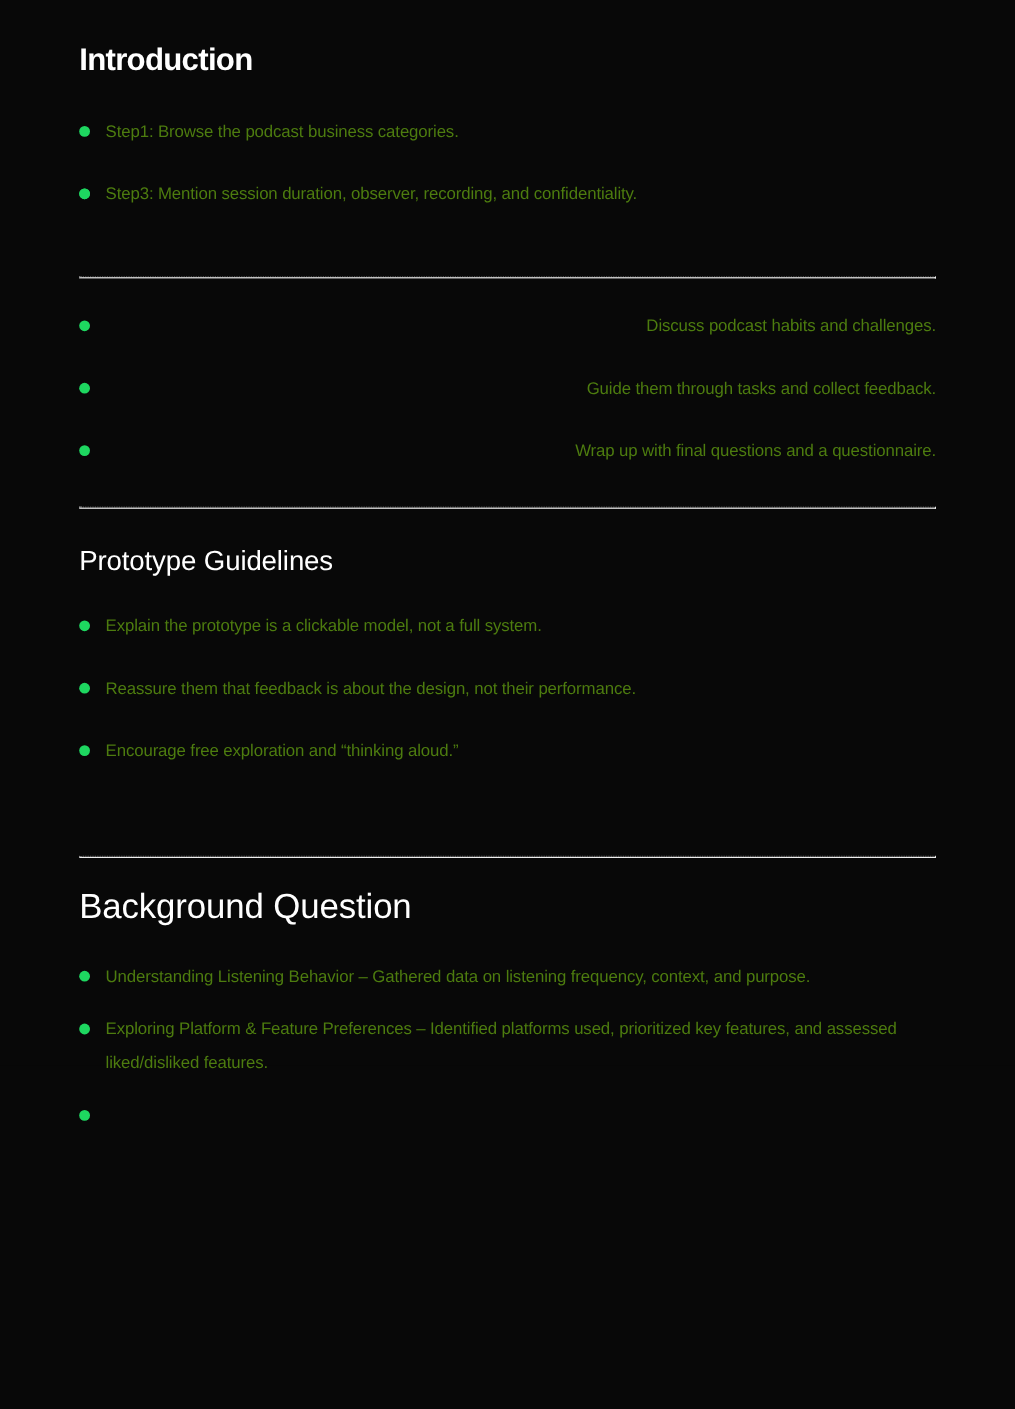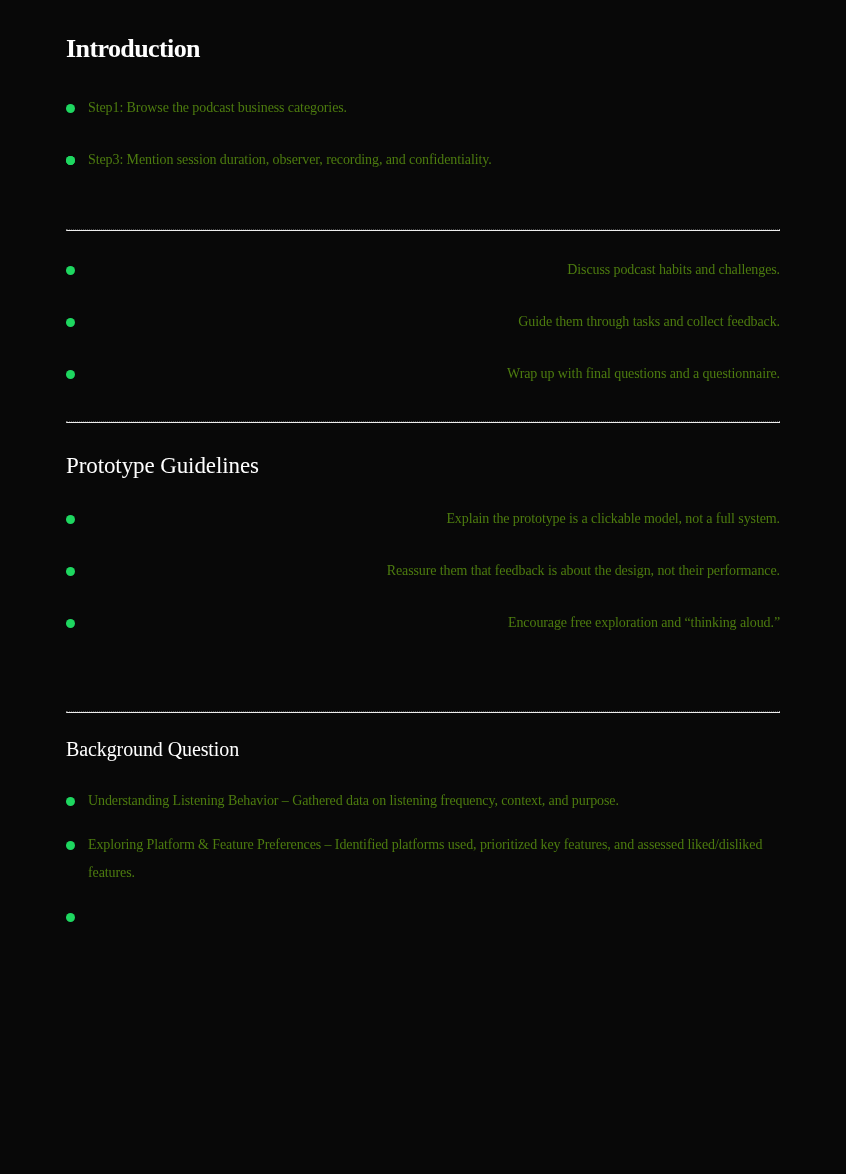--- a/index.html
+++ b/index.html
@@ -15,21 +15,20 @@
     -webkit-font-smoothing: antialiased;
     overflow: hidden;
   }
 
   .page {
     position: relative;
     width: 846px;
     height: 888px;
     background: #080808;
     padding: 0 66px;
-    font-family: Liberation Serif, serif;
   }
 
   
   .section { position: relative; }
 
   .divider {
     height: 0;
     border-top: 1.5px dotted #4a4a4a;
     width: 714px;
     margin: 0;
@@ -53,21 +52,21 @@
     letter-spacing: -0.3px;
   }
 
   .heading.h-proto {
     font-size: 23px;
     font-weight: 400;
     letter-spacing: -0.1px;
   }
 
   .heading.h-bg {
-    font-size: 20px;
+    font-size: 29px;
     font-weight: 400;
     letter-spacing: -0.1px;
   }
 
   
   .bullets { list-style: none; }
 
   .bullet {
     position: relative;
     display: block;
@@ -94,21 +93,21 @@
   .sec-intro .bullet { margin-bottom: 24px; }
   .sec-intro .divider-wrap { padding-top: 31px; }
 
   .sec-process .heading { padding-top: 28px; }
   .sec-process .bullets { margin-top: 25px; text-align: right; }
   .sec-process .bullet { margin-bottom: 24px; }
   .sec-process .divider-wrap { padding-top: 9px; }
 
   .sec-proto .heading { padding-top: 30px; }
   .sec-proto .bullets { margin-top: 26px; }
-  .sec-proto .bullet { margin-bottom: 24px; text-align: right; }
+  .sec-proto .bullet { margin-bottom: 24px; }
   .sec-proto .divider-wrap { padding-top: 50px; }
 
   .sec-bg .heading { padding-top: 25px; }
   .sec-bg .bullets { margin-top: 26px; }
   .sec-bg .bullet { margin-bottom: 16px; }
 </style>
 </head>
 <body>
 
 <div class="page">

